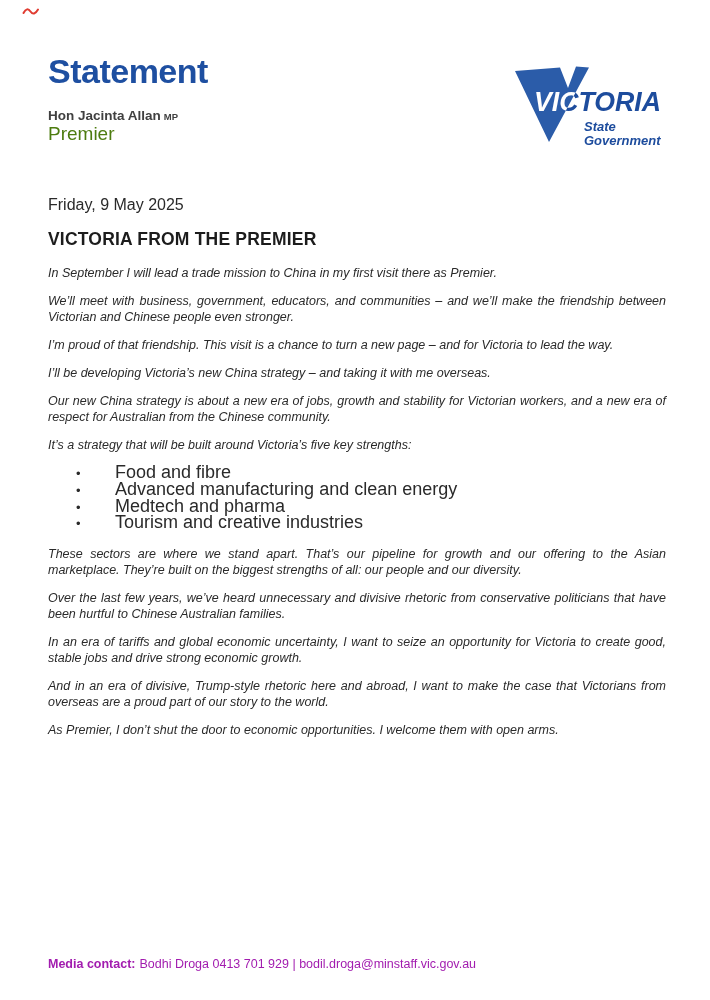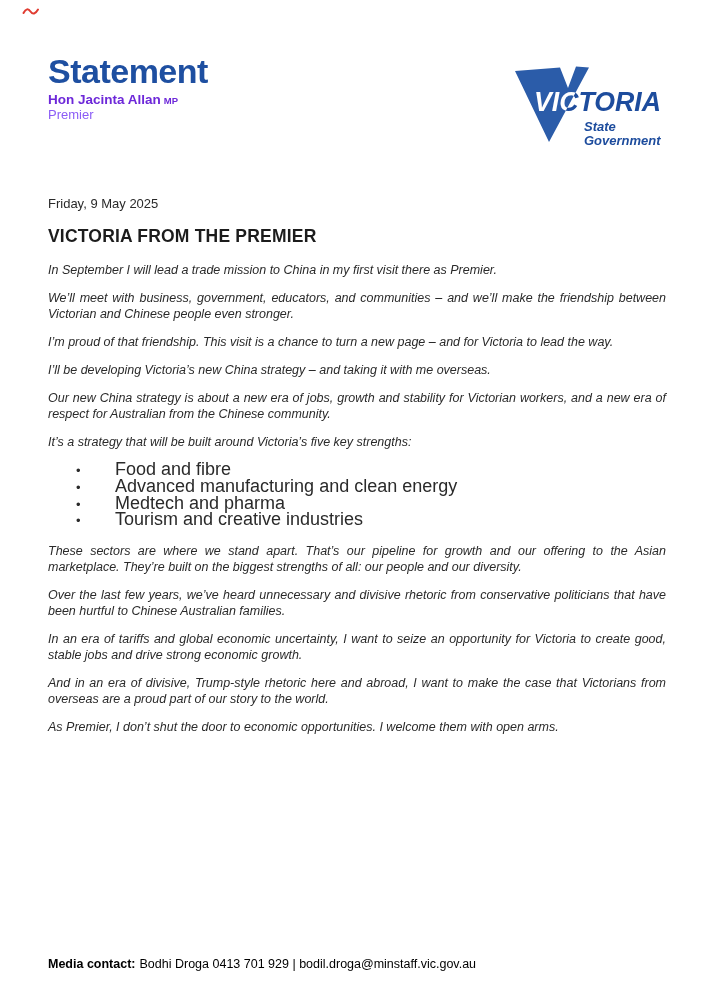--- a/index.html
+++ b/index.html
@@ -19,52 +19,52 @@
   
   .pen-mark { position: absolute; left: 22px; top: 3px; }
 
   
   .masthead { position: absolute; left: 48px; top: 54px; }
   .masthead-title {
     font-size: 34px; font-weight: bold; color: #1E4FA1;
     letter-spacing: -0.5px; line-height: 1;
   }
   .masthead-author {
-    margin-top: 5px;
-    font-size: 13.5px; font-weight: bold; color: #6d28d9; line-height: 1.05;
+    margin-top: 21px;
+    font-size: 13.5px; font-weight: bold; color: #404040; line-height: 1.05;
   }
   .masthead-postnominal { font-size: 9.5px; font-weight: bold; margin-left: 3px; }
-  .masthead-role { font-size: 13px; color: #8b5cf6; line-height: 1.1; margin-top: 1px; }
+  .masthead-role { font-size: 19px; color: #4d7c0f; line-height: 1.1; margin-top: 1px; }
 
   
   .logo { position: absolute; left: 512px; top: 58px; font-style: italic; }
   .logo svg text { font-family: "Liberation Sans", sans-serif; }
 
   
   .doc { position: absolute; left: 48px; width: 618px; top: 196px; }
-  .doc-date { font-size: 13px; margin: 0 0 15px 0; }
+  .doc-date { font-size: 16px; margin: 0 0 15px 0; }
   .doc-heading {
     font-size: 17.5px; font-weight: bold; color: #1c1c1c;
     letter-spacing: 0.2px; margin: 0 0 15px 0;
   }
   .doc p {
     font-size: 12.5px; line-height: 16px;
     text-align: justify;
     margin: 0 0 12px 0;
     font-style: italic;
   }
   .bullet-list { margin: 2px 0 14px 0; }
   .bullet-row { display: flex; padding-left: 28px; font-size: 18px; line-height: 15.8px; }
   .bullet-dot { width: 39px; flex: 0 0 39px; }
   .bullet-dot::before { content: "\2022"; font-size: 13px; }
 
   
   .doc-footer {
     position: absolute; left: 48px; top: 957px;
-    font-size: 12.5px; color: #000000;
+    font-size: 12.5px; color: #a21caf;
   }
   .footer-label { font-weight: bold; }
   .footer-contact { margin-left: 4px; }
 </style>
 </head>
 <body>
 
 <div class="page">
 
   <div class="pen-mark">

